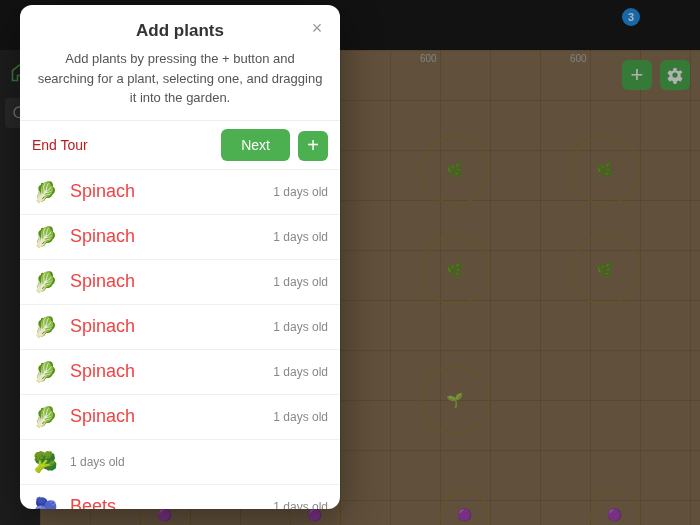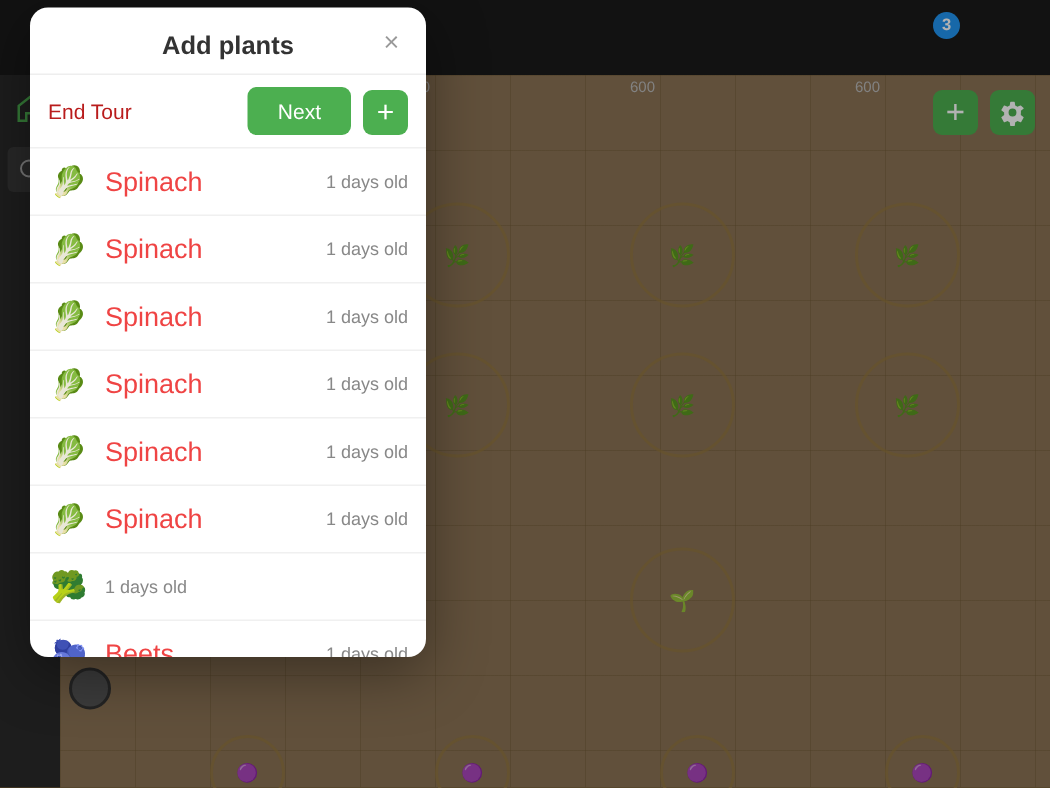--- a/index.html
+++ b/index.html
@@ -100,21 +100,21 @@
       top: 0; left: 0;
       width: 700px; height: 525px;
       background: rgba(0,0,0,0.3);
       z-index: 20;
     }
 
     
     .modal {
       position: absolute;
       top: 5px; left: 20px;
-      width: 264px;
+      width: 320px;
       background: white;
       border-radius: 12px;
       box-shadow: 0 10px 40px rgba(0,0,0,0.4);
       z-index: 30;
       overflow: hidden;
     }
 
     .modal-header {
       padding: 16px 16px 0;
       text-align: center;
@@ -332,20 +332,21 @@
   </div>
 
   <div style="position:absolute; top:10px; right:48px; width:30px; height:30px; background:#4CAF50; border-radius:6px; display:flex; align-items:center; justify-content:center; color:white; font-size:22px; font-weight:300; cursor:pointer;">+</div>
 </div>
 
 <div class="modal-overlay"></div>
 
 <div class="modal">
   <div class="modal-header">
     <div class="modal-title">Add plants</div>
+    <div class="modal-description">Add plants by pressing the + button and searching for a plant, selecting one, and dragging it into the garden.</div>
     <button class="modal-close">×</button>
   </div>
 
   <div class="modal-toolbar">
     <button class="end-tour-btn">End Tour</button>
     <div style="display:flex; gap:8px; align-items:flex-end;">
       <button class="next-btn">Next</button>
       <button class="add-btn">+</button>
     </div>
   </div>

